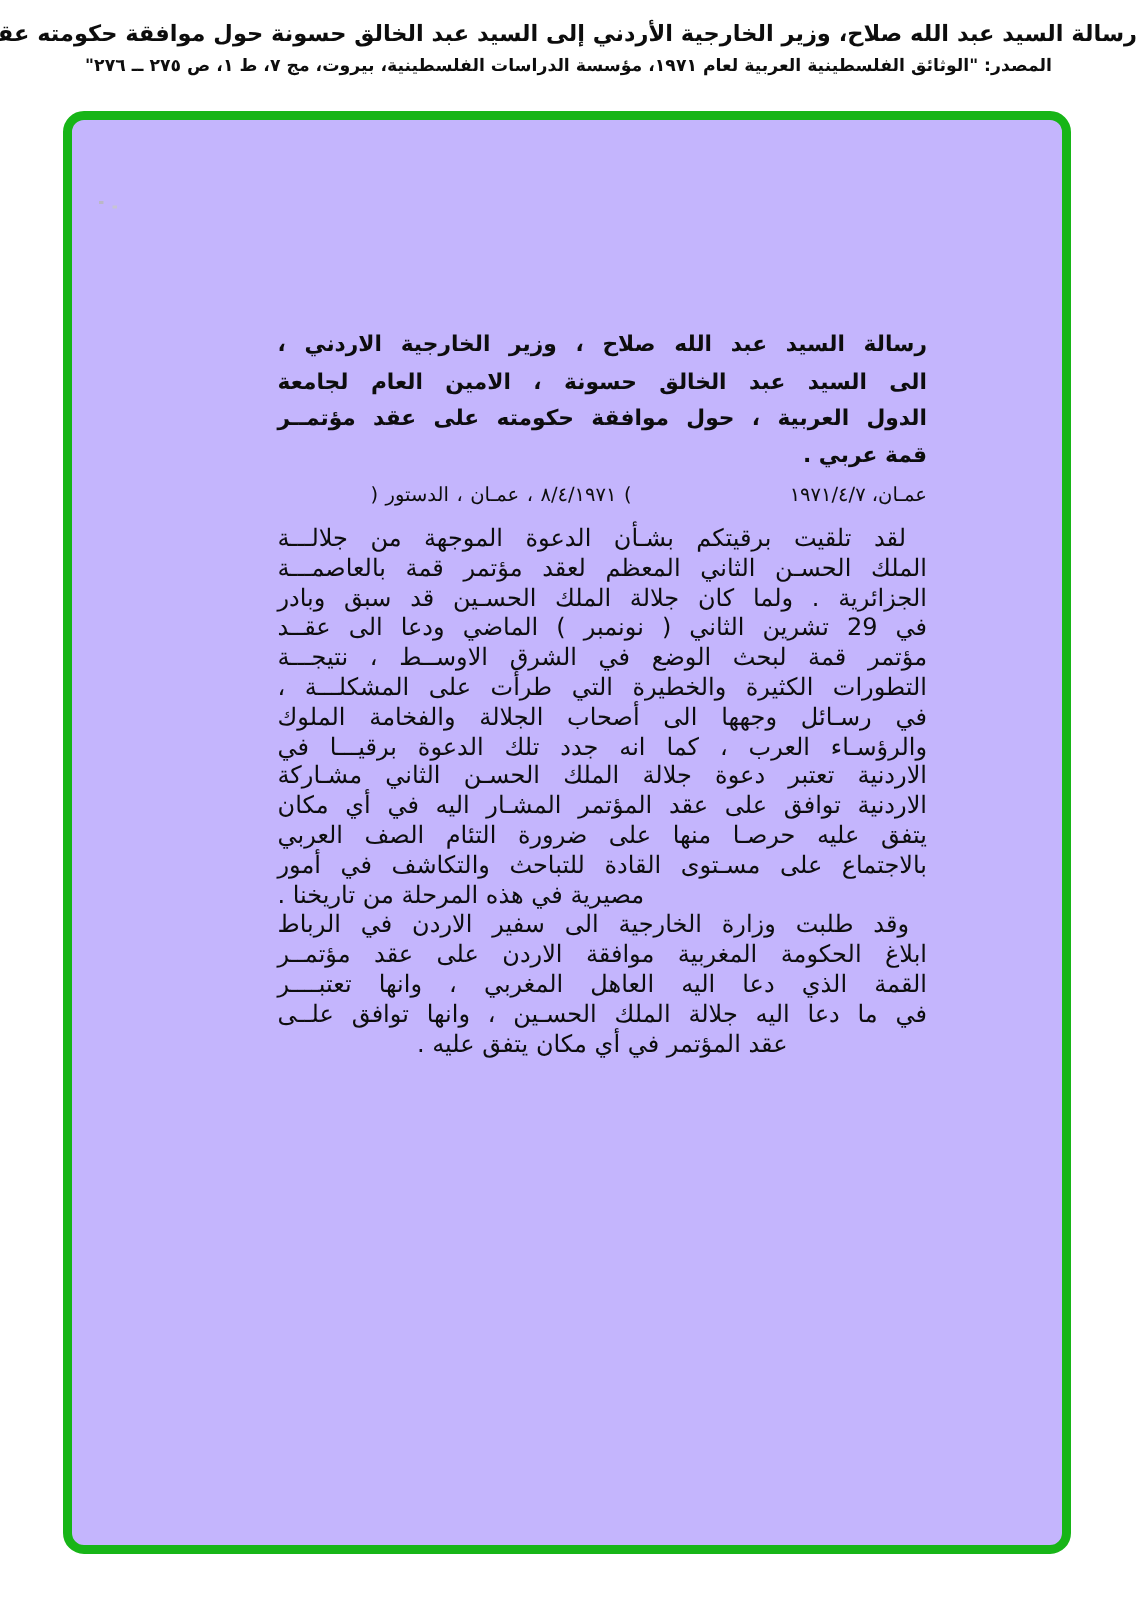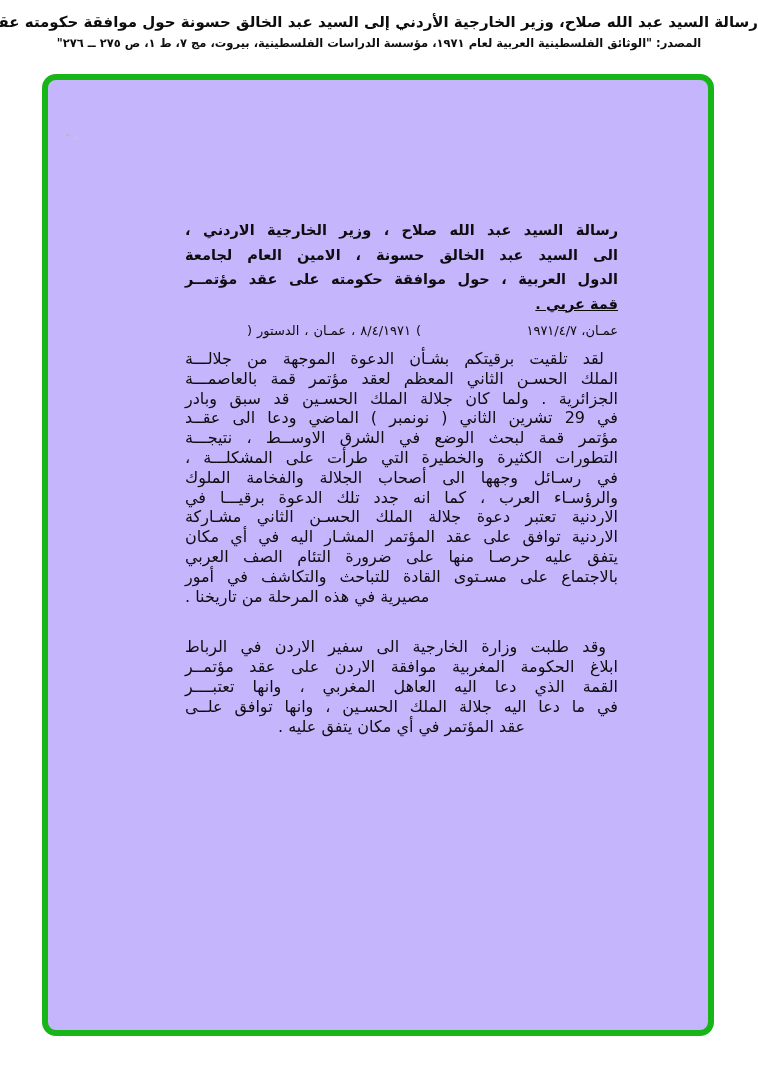--- a/index.html
+++ b/index.html
@@ -53,21 +53,21 @@
   .heading{
     font-size:14.5px;
     font-weight:bold;
     line-height:24.5px;
   }
   .h-line{
     direction:rtl;
     text-align:justify;
     text-align-last:justify;
   }
-  .h-line:last-child{ text-align-last:right;text-decoration:underline; }
+  .h-line:last-child{ text-align-last:right; }
 
   .dateline{
     margin-top:7px;
     display:flex;
     direction:ltr;
     align-items:baseline;
     font-size:13px;
   }
   .dl-spacer{ width:62px; flex:none; }
   .dl-src{ display:inline-flex; direction:ltr; gap:5px; }
@@ -80,21 +80,21 @@
     line-height:19.8px;
   }
   .para1{ margin-top:11px; }
   .para2{ margin-top:0px; }
   .p-line{
     direction:rtl;
     text-align:justify;
     text-align-last:justify;
   }
   .para1 .p-line:first-child{ padding-right:14px; }
-  .para2 .p-line:first-child{ padding-right:12px;margin-top:31px; }
+  .para2 .p-line:first-child{ padding-right:12px; }
   .para1 .p-line:last-child{ text-align-last:left; }
   .para2 .p-line:last-child{ text-align-last:center; }
 </style>
 </head>
 <body>
 
 <div class="page">
 
   <div class="hdr">
     <div class="hdr-title">رسالة السيد عبد الله صلاح، وزير الخارجية الأردني إلى السيد عبد الخالق حسونة حول موافقة حكومته عقد مؤتمر</div>

